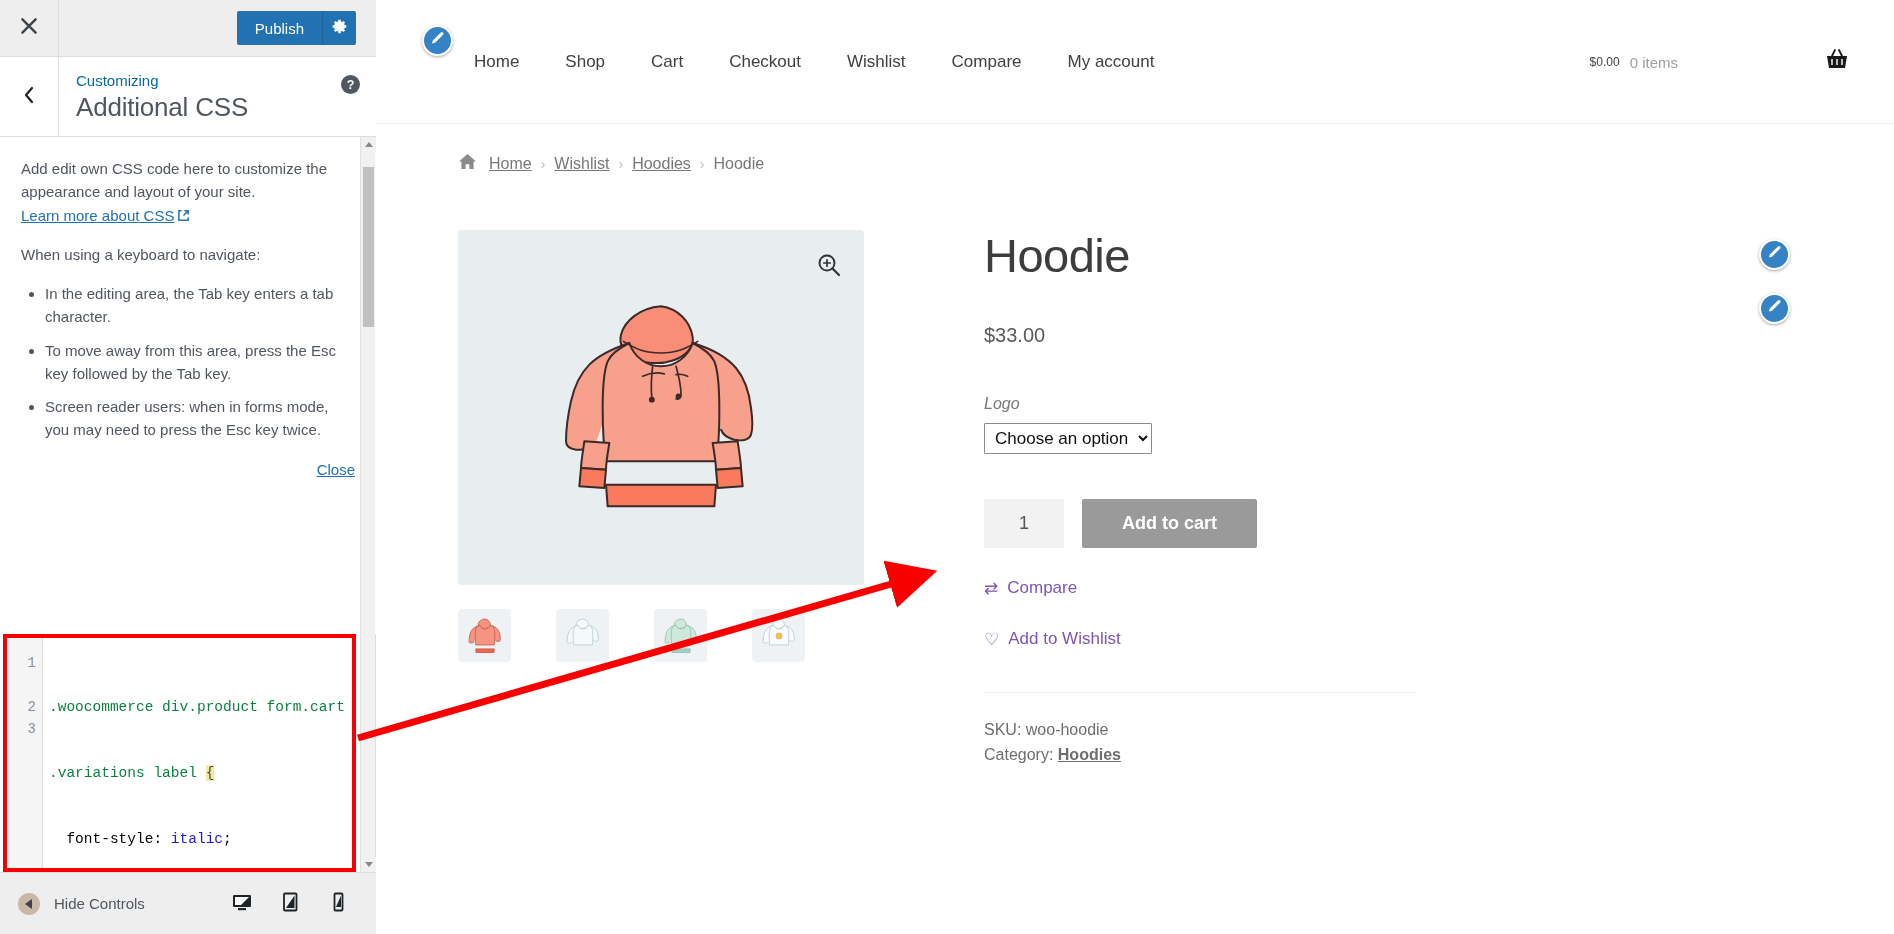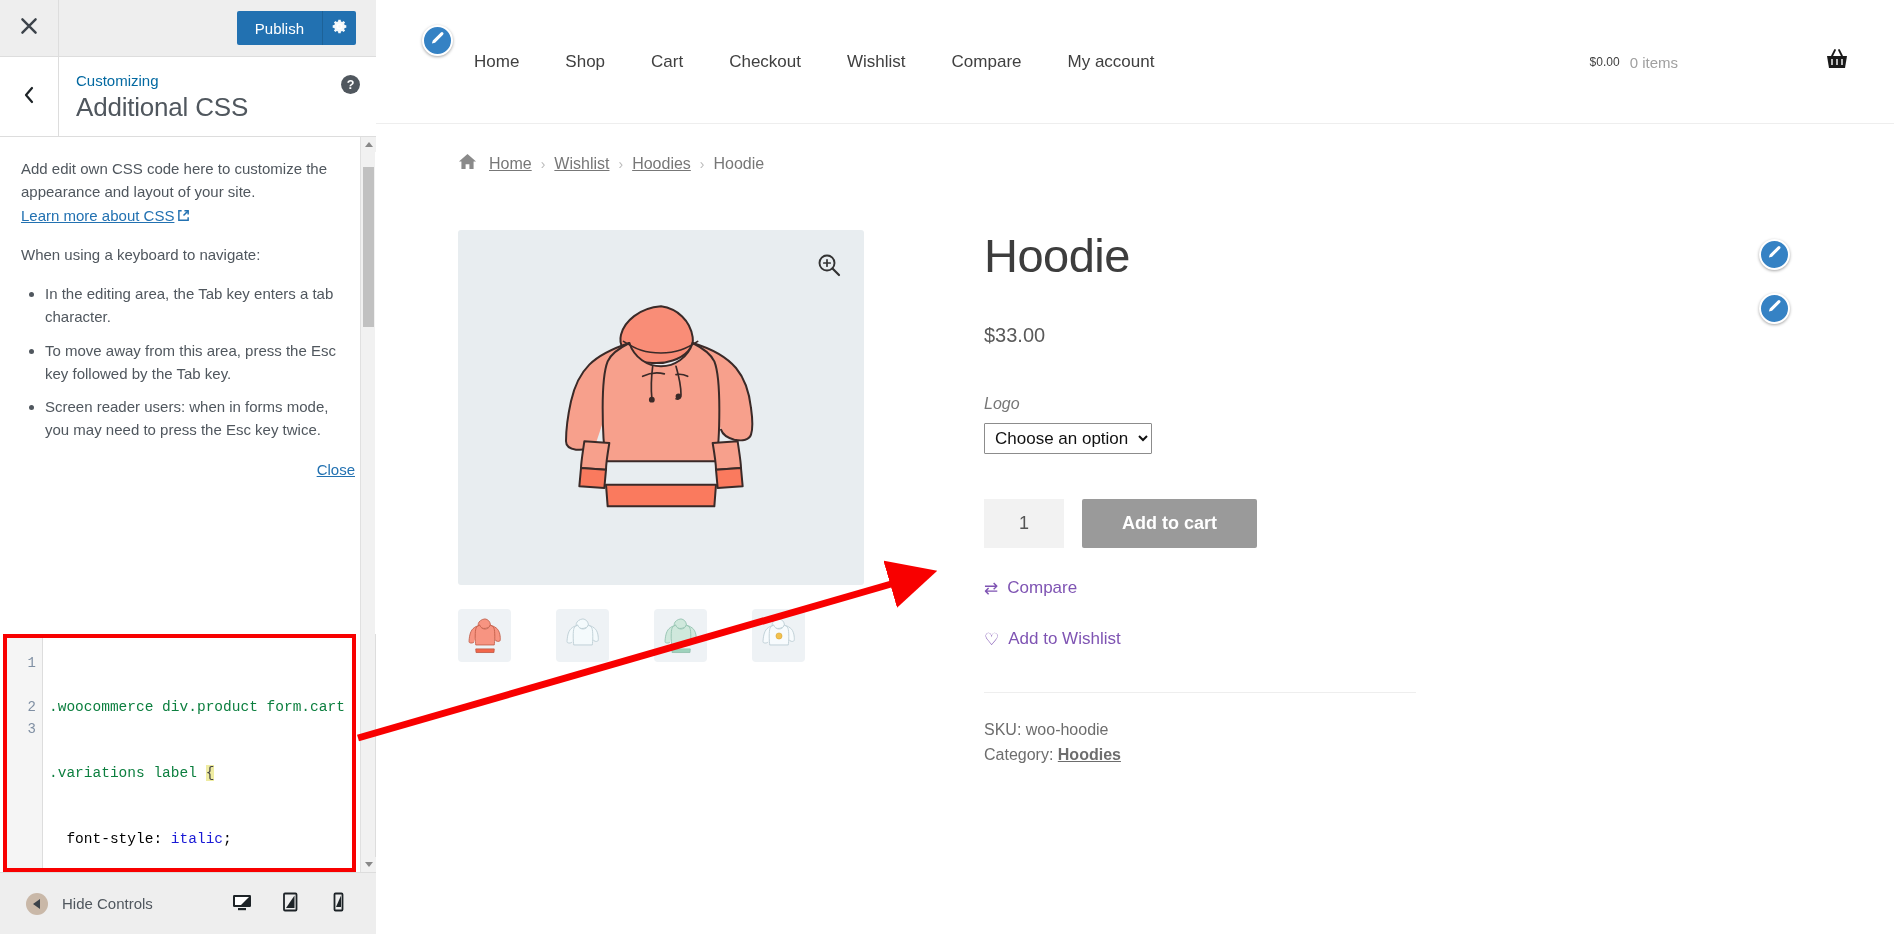--- a/index.html
+++ b/index.html
@@ -211,21 +211,21 @@
   
   .cust-footer {
     position: absolute; left: 0; bottom: 0;
     width: 376px; height: 62px;
     background: #eee;
     border-top: 1px solid #ddd;
     display: flex; align-items: center;
   }
   .hide-controls {
     display: flex; align-items: center;
-    padding-left: 26px;
+    padding-left: 18px;
     cursor: pointer;
     flex: 1;
     text-align: right;
   }
   .hide-ctl-icon {
     width: 22px; height: 22px;
     border-radius: 50%;
     background: #c9b8a8;
     display: flex; align-items: center; justify-content: center;
     margin-right: 14px;

